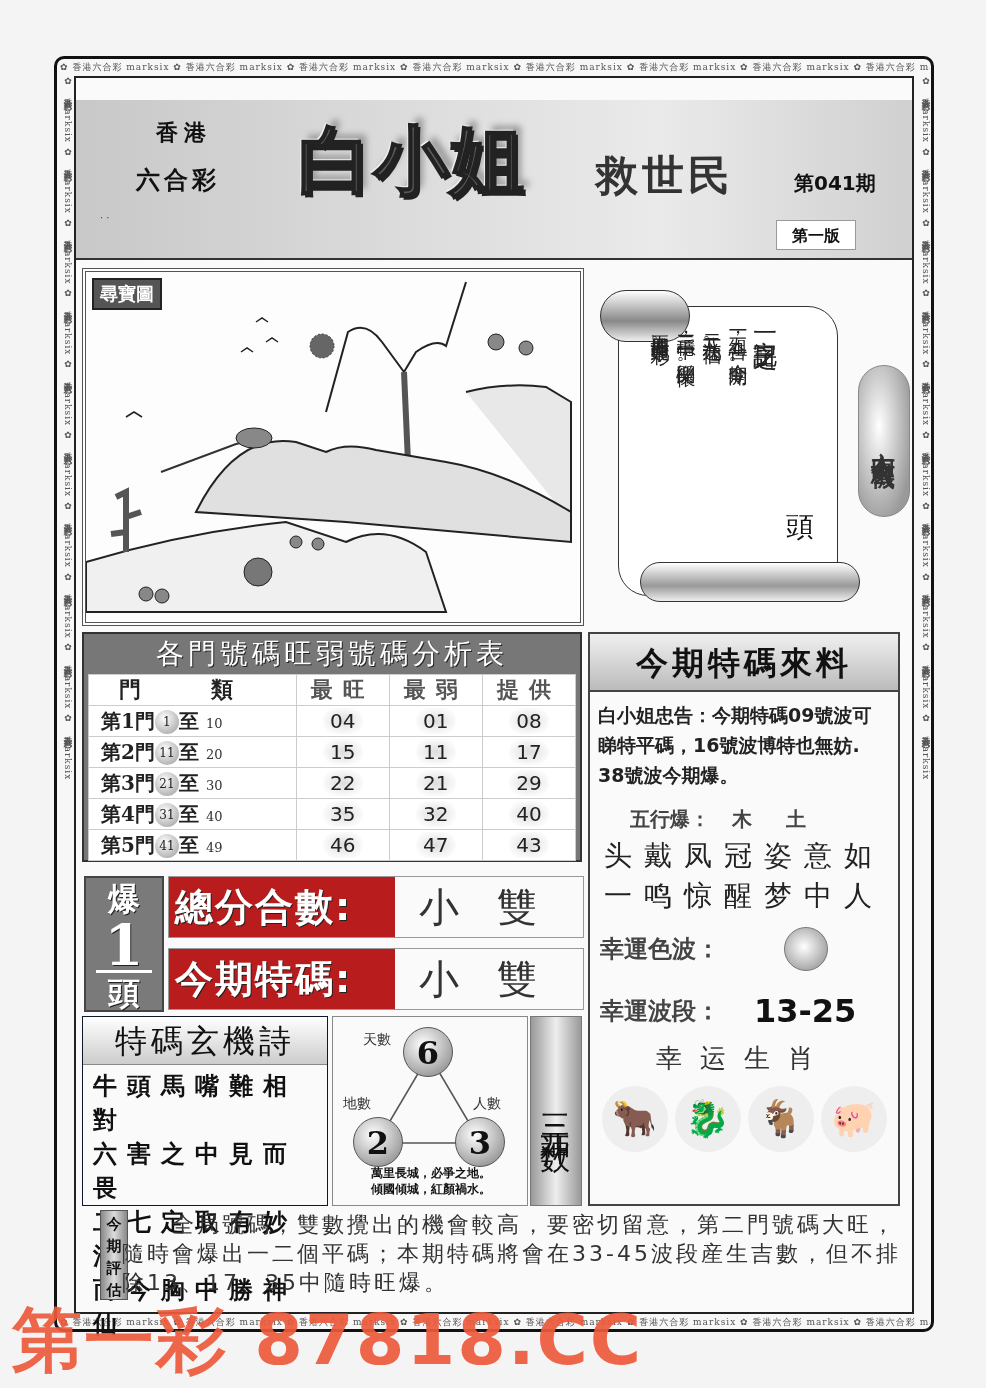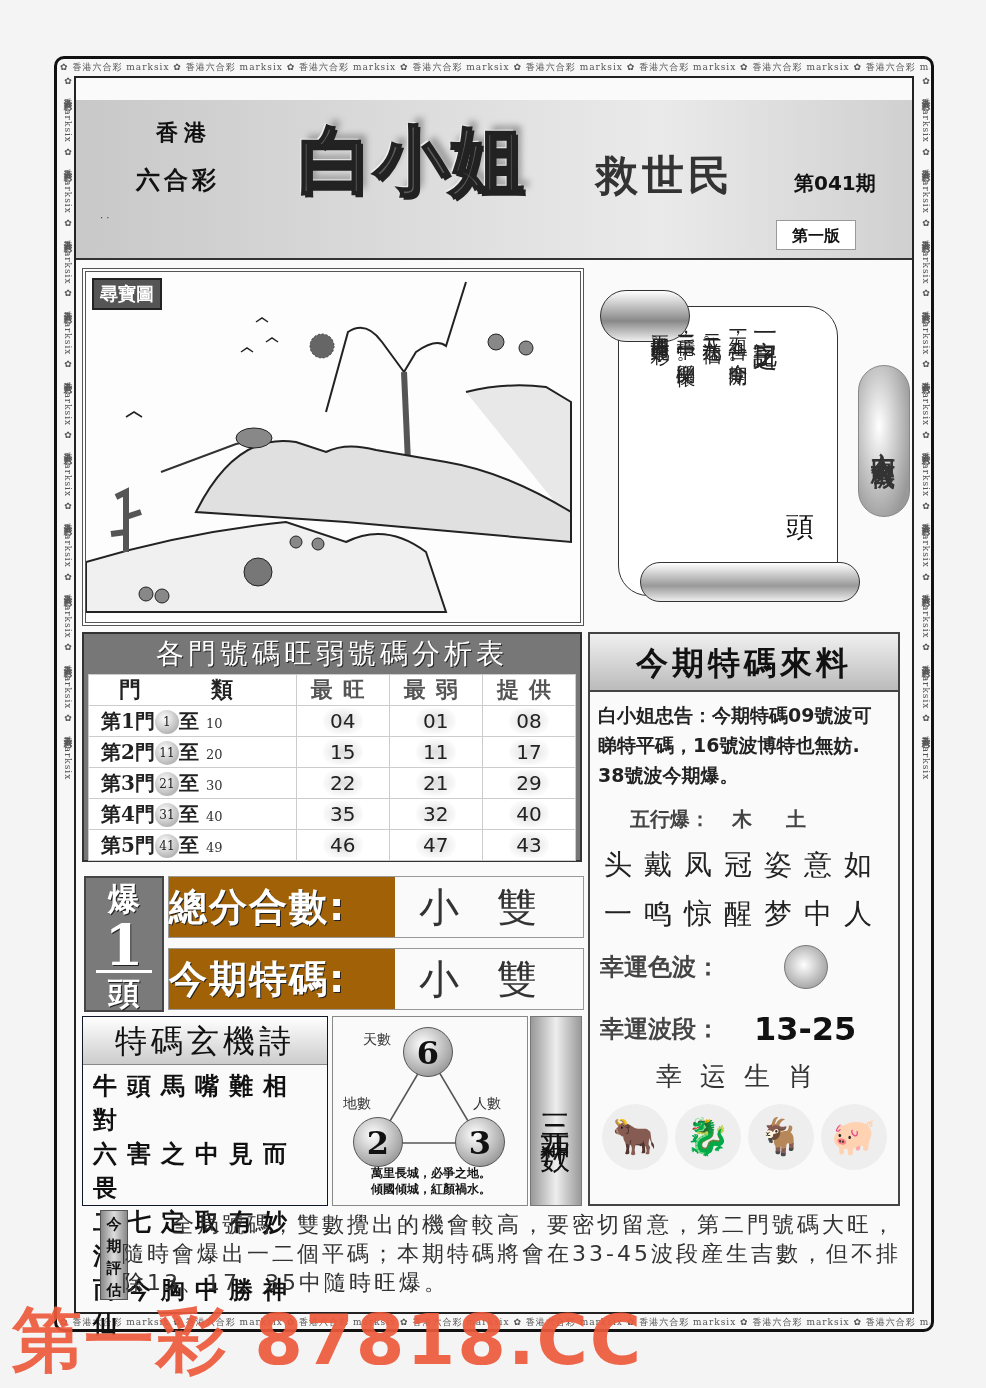--- a/index.html
+++ b/index.html
@@ -114,21 +114,21 @@
     position: absolute; left: 588px; top: 632px; width: 312px; height: 574px;
     border: 2px solid #444; background: #fafafa;
   }
   .source-title {
     height: 58px; background: linear-gradient(180deg, #f0f0f0, #bbb); border-bottom: 2px solid #444;
     text-align: center; font-size: 32px; font-weight: bold; line-height: 58px; letter-spacing: 4px;
   }
   .advice { padding: 8px 8px 0 8px; font-size: 19px; font-weight: bold; line-height: 30px; color: #222; }
   .wuxing { margin-top: 16px; padding-left: 40px; font-size: 20px; font-weight: bold; color: #444; }
   .wuxing span.v { margin-left: 22px; letter-spacing: 34px; }
-  .calli { text-align: center; font-family: "DejaVu Serif", serif; font-size: 28px; line-height: 34px; letter-spacing: 12px; color: #222; margin-top: 15px; }
+  .calli { text-align: center; font-family: "DejaVu Serif", serif; font-size: 28px; line-height: 34px; letter-spacing: 12px; color: #222; margin-top: 6px; }
   .balls { display: flex; justify-content: center; gap: 2px; margin-top: 14px; }
   .ball {
     width: 46px; height: 46px; border-radius: 50%; background: radial-gradient(circle at 40% 35%, #fff, #aaa 60%, #777);
     border: 1px solid #666; font-size: 24px; font-weight: bold; line-height: 46px; text-align: center; color: #111;
   }
   .lucky-row { padding-left: 10px; font-size: 24px; font-weight: bold; color: #444; margin-top: 10px; height: 52px; line-height: 52px; position: relative; }
   .lucky-ball { position: absolute; left: 194px; top: 4px; width: 44px; height: 44px; border-radius: 50%; background: radial-gradient(circle at 45% 45%, #fff, #aaa 70%, #888); border: 1px solid #777; }
   .lucky-range { position: absolute; left: 164px; top: 0; font-size: 32px; font-weight: bold; color: #111; }
   .zodiac-title { text-align: center; font-family: "DejaVu Serif", serif; font-size: 26px; letter-spacing: 18px; color: #333; margin-top: 4px; }
   .zodiacs { display: flex; justify-content: space-around; margin-top: 10px; padding: 0 8px; }
@@ -141,22 +141,22 @@
   .boom {
     position: absolute; left: 84px; top: 876px; width: 80px; height: 136px;
     background: #7a7a7a; border: 2px solid #444; color: #fff; text-align: center;
     font-family: "DejaVu Serif", serif; font-weight: bold; text-shadow: 1px 1px 0 #222;
   }
   .boom .t1 { font-size: 32px; line-height: 42px; }
   .boom .t2 { font-size: 56px; line-height: 50px; border-bottom: 3px solid #fff; margin: 0 10px; }
   .boom .t3 { font-size: 32px; line-height: 40px; }
   .result-row { position: absolute; left: 168px; width: 416px; height: 62px; border: 1px solid #999; background: #fafafa; }
   .result-label {
-    position: absolute; left: 0; top: 0; width: 226px; height: 60px; background: #a16207; color: #fff;
-    font-size: 38px; font-weight: bold; line-height: 60px; padding-left: 0; letter-spacing: 2px; text-shadow: 1px 1px 0 #222;
+    position: absolute; left: 0; top: 0; width: 226px; height: 60px; background: #b91c1c; color: #fff;
+    font-size: 38px; font-weight: bold; line-height: 60px; padding-left: 6px; letter-spacing: 2px; text-shadow: 1px 1px 0 #222;
   }
   .result-value { position: absolute; left: 250px; top: 0; font-family: Liberation Sans, sans-serif; font-size: 40px; line-height: 60px; color: #333; letter-spacing: 38px; }
 
   
   .poem { position: absolute; left: 82px; top: 1016px; width: 246px; height: 190px; border: 1px solid #0f172a; background: #fafafa; }
   .poem-title { height: 48px; background: linear-gradient(180deg, #fff, #ccc); border-bottom: 1px solid #888; text-align: center; font-size: 32px; line-height: 48px; letter-spacing: 4px; }
   .poem-lines { padding: 4px 0 0 10px; font-size: 24px; font-weight: bold; line-height: 34px; letter-spacing: 10px; }
 
   
   .triangle { position: absolute; left: 332px; top: 1016px; width: 196px; height: 190px; border: 1px solid #888; background: #fafafa; }

